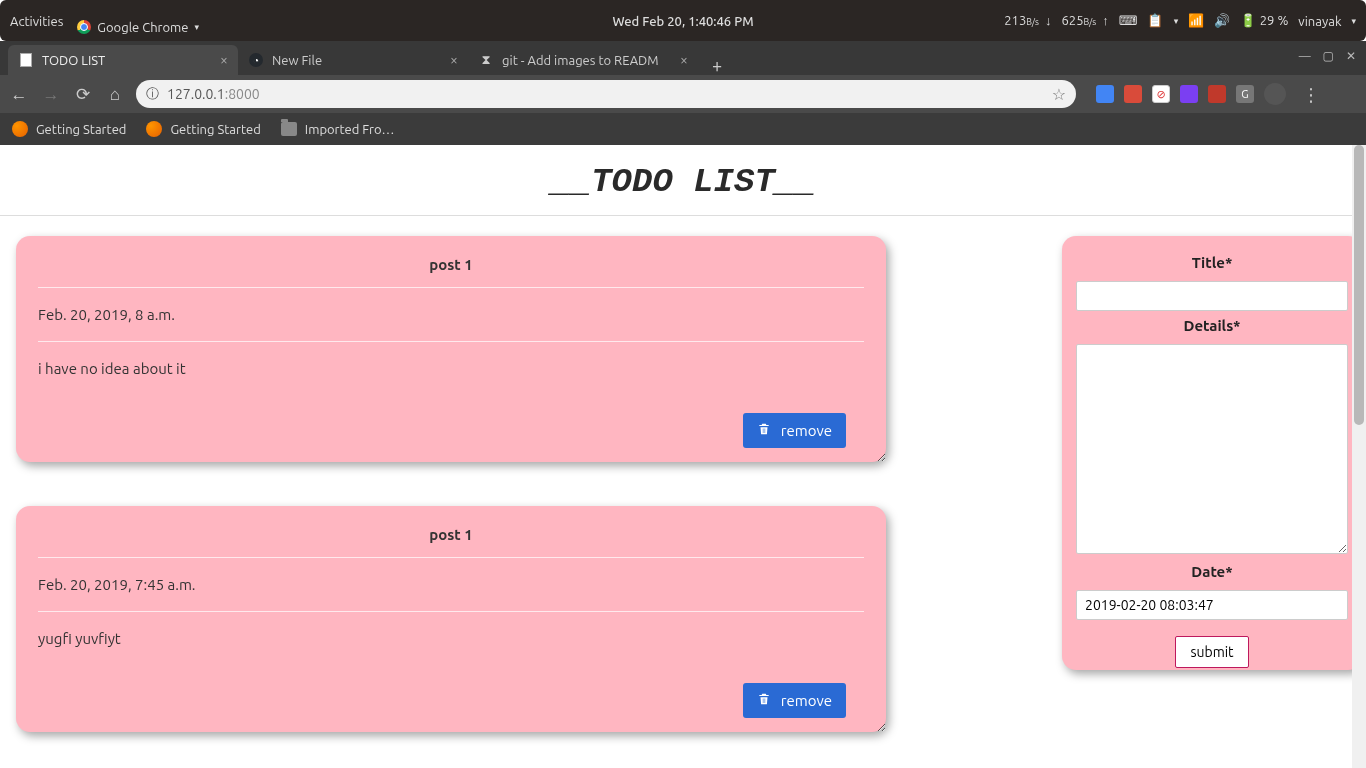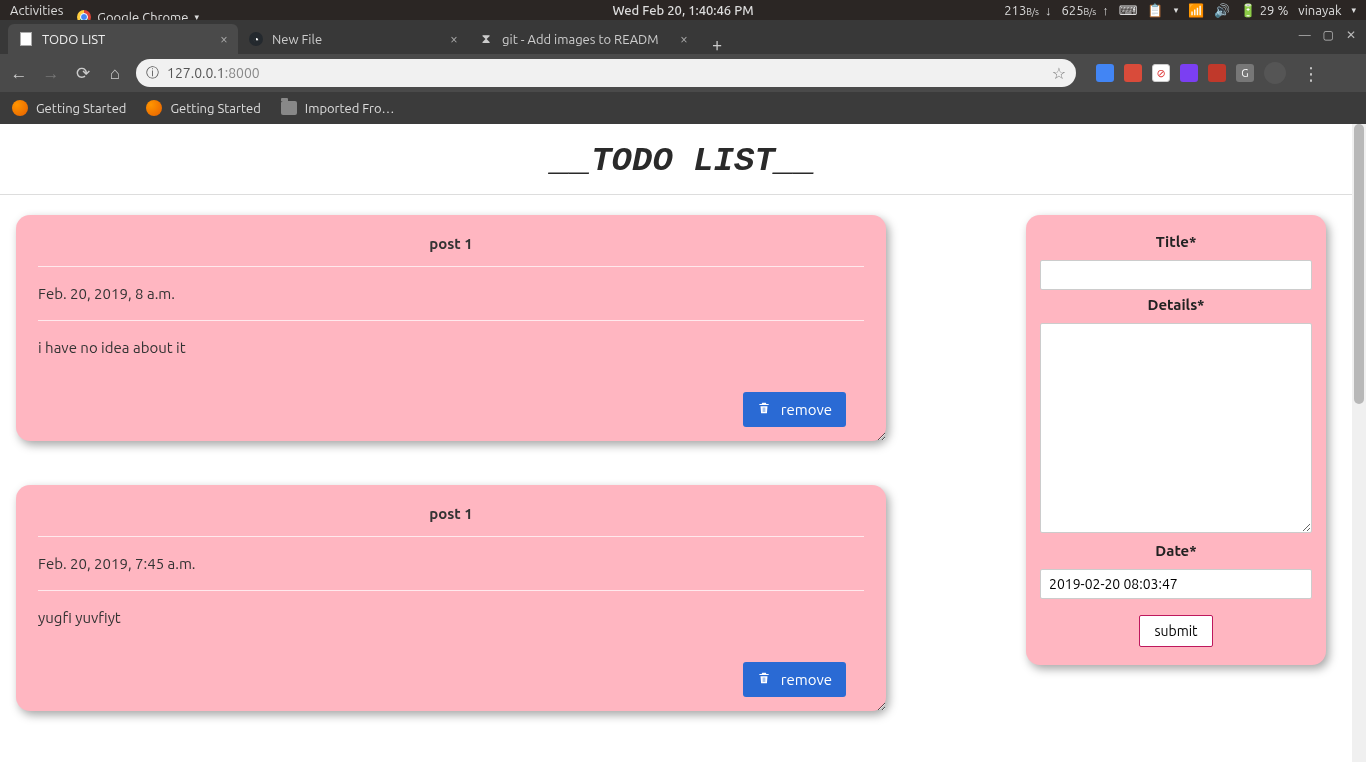--- a/index.html
+++ b/index.html
@@ -1,19 +1,19 @@
 <!DOCTYPE html>
 <html><head>
 <meta charset="utf-8">
 <style>
 * { margin: 0; padding: 0; box-sizing: border-box; font-family: Ubuntu, Arial, sans-serif; }
 body { width: 1366px; height: 768px; overflow: hidden; background: #fff; }
 
 
-.topbar { height: 20px; background: #2b2624; color: #ddd; display: flex; align-items: center; font-size: 13px; padding: 0 10px; }
+.topbar { height: 41px; background: #2b2624; color: #ddd; display: flex; align-items: center; font-size: 13px; padding: 0 10px; border-radius: 6px; }
 .topbar .left { display: flex; align-items: center; gap: 14px; }
 .topbar .center { position: absolute; left: 50%; transform: translateX(-50%); font-weight: 500; }
 .topbar .right { margin-left: auto; display: flex; align-items: center; gap: 10px; }
 .topbar .chrome-icon { width: 14px; height: 14px; border-radius: 50%; background: conic-gradient(#db4437 0 120deg,#0f9d58 120deg 240deg,#ffcd40 240deg 360deg); position: relative; }
 .topbar .chrome-icon::after { content:''; position:absolute; inset:3px; background:#4285f4; border-radius:50%; border:1.5px solid #fff; }
 .tri { font-size: 9px; }
 .stat-unit { font-size: 9px; vertical-align: middle; text-align: center; }
 
 
 .chrome { background: #2b2b2b; }
@@ -53,21 +53,21 @@
 .cards { flex: 0 0 870px; display: flex; flex-direction: column; gap: 44px; }
 
 .card { background: #ffb6c1; border-radius: 14px; padding: 14px 22px 16px; box-shadow: 3px 4px 10px rgba(0,0,0,.35); position: relative; resize: both; overflow: auto; min-height: 226px; }
 .card-title { text-align: center; font-weight: bold; font-size: 15px; color: #333; padding: 6px 0 14px; border-bottom: 1px solid rgba(255,255,255,.7); }
 .card-date { padding: 18px 0; font-size: 15px; color: #333; border-bottom: 1px solid rgba(255,255,255,.7); }
 .card-body { padding: 18px 0 0; font-size: 15px; color: #333; }
 .card-actions { position: absolute; right: 40px; bottom: 14px; }
 .btn-remove { background: #2a6ad4; color: #fff; border: none; padding: 9px 14px; font-size: 15px; border-radius: 3px; display: flex; align-items: center; gap: 10px; cursor: pointer; }
 .trash-icon { width:14px; height:14px; display:inline-block; }
 
-.form-card { flex: 0 0 300px; background: #ffb6c1; border-radius: 14px; padding: 12px 14px 18px; box-shadow: 3px 4px 10px rgba(0,0,0,.35); }
+.form-card { flex: 0 0 300px; background: #ffb6c1; border-radius: 14px; padding: 12px 14px 2px; box-shadow: 3px 4px 10px rgba(0,0,0,.35); margin-left: 36px; }
 .form-label { text-align: center; font-weight: bold; font-size: 15px; color: #222; padding: 6px 0 10px; }
 .form-input { width: 100%; border: 1px solid #ccc; border-radius: 2px; padding: 6px 8px; font-size: 14px; background: #fff; }
 .form-textarea { width: 100%; height: 210px; border: 1px solid #ccc; border-radius: 2px; padding: 6px 8px; font-size: 14px; background: #fff; resize: both; }
 .btn-submit { display: block; margin: 16px auto 0; background: #fff; border: 1px solid #be185d; padding: 7px 14px; font-size: 14px; cursor: pointer; border-radius: 2px; }
 
 .scrollbar-track { position:absolute; right:0; top:0; bottom:0; width:14px; background:#f0f0f0; }
 .scrollbar-thumb { position:absolute; right:2px; width:10px; background:#b8b8b8; border-radius:5px; top:0; height:280px; }
 </style>
 </head>
 <body>

